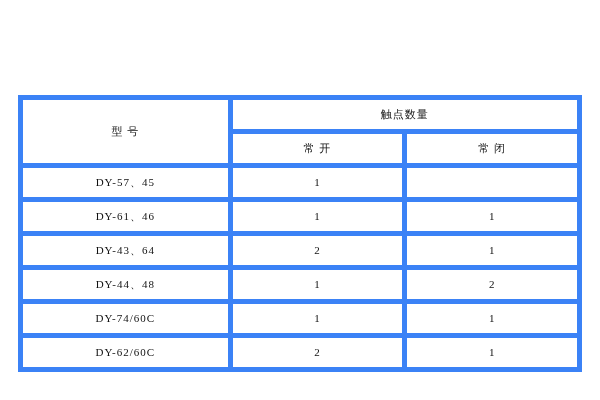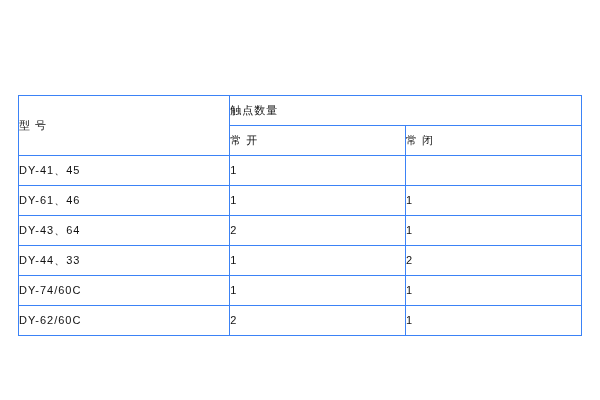--- a/index.html
+++ b/index.html
@@ -26,30 +26,31 @@
     top: 95px;
     width: 564px;
   }
   table.spec-table {
     width: 100%;
     border-collapse: collapse;
     table-layout: fixed;
   }
   table.spec-table th,
   table.spec-table td {
-    border: 1px solid #3b82f6;
-    text-align: left;
+    border: 5px solid #3b82f6;
+    text-align: center;
     vertical-align: middle;
     font-weight: normal;
     font-size: 11px;
     color: #111111;
     padding: 0;
     height: 29px;
     line-height: 29px;
     letter-spacing: 1px;
+    font-family: Liberation Serif, serif;
   }
   table.spec-table th {
     font-size: 11px;
   }
   .col-model { width: 37.5%; }
   .col-no    { width: 31.25%; }
   .col-nc    { width: 31.25%; }
   .model-cell {
     font-size: 11px;
     letter-spacing: 0.5px;
@@ -84,36 +85,36 @@
           <th rowspan="2" class="head-model">型 号</th>
           <th colspan="2" class="head-group">触点数量</th>
         </tr>
         <tr>
           <th class="head-sub">常 开</th>
           <th class="head-sub">常 闭</th>
         </tr>
       </thead>
       <tbody>
         <tr>
-          <td class="model-cell">DY-41、45</td>
+          <td class="model-cell">DY-57、45</td>
           <td class="num-cell">1</td>
           <td class="num-cell"></td>
         </tr>
         <tr>
           <td class="model-cell">DY-61、46</td>
           <td class="num-cell">1</td>
           <td class="num-cell">1</td>
         </tr>
         <tr>
           <td class="model-cell">DY-43、64</td>
           <td class="num-cell">2</td>
           <td class="num-cell">1</td>
         </tr>
         <tr>
-          <td class="model-cell">DY-44、33</td>
+          <td class="model-cell">DY-44、48</td>
           <td class="num-cell">1</td>
           <td class="num-cell">2</td>
         </tr>
         <tr>
           <td class="model-cell">DY-74/60C</td>
           <td class="num-cell">1</td>
           <td class="num-cell">1</td>
         </tr>
         <tr>
           <td class="model-cell">DY-62/60C</td>

